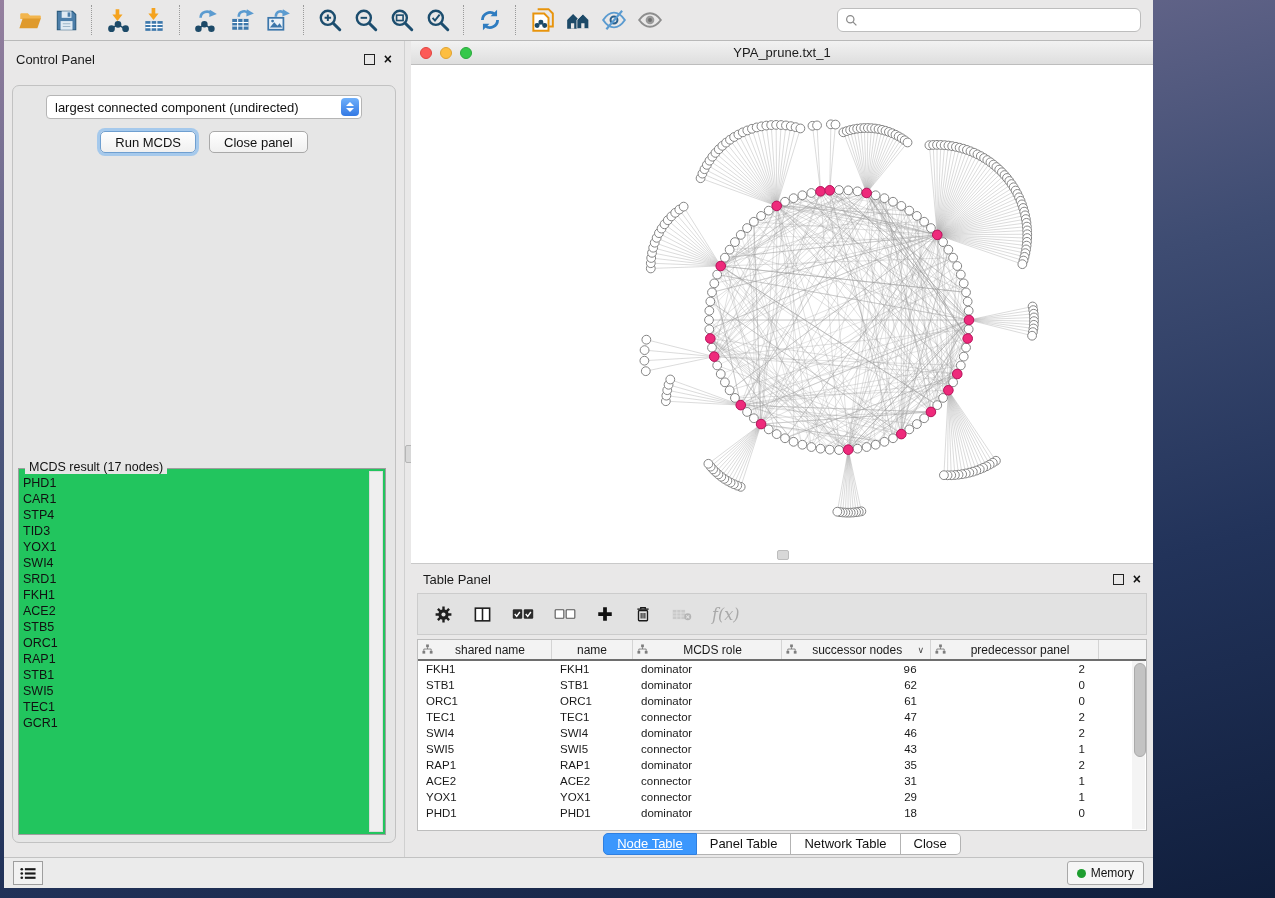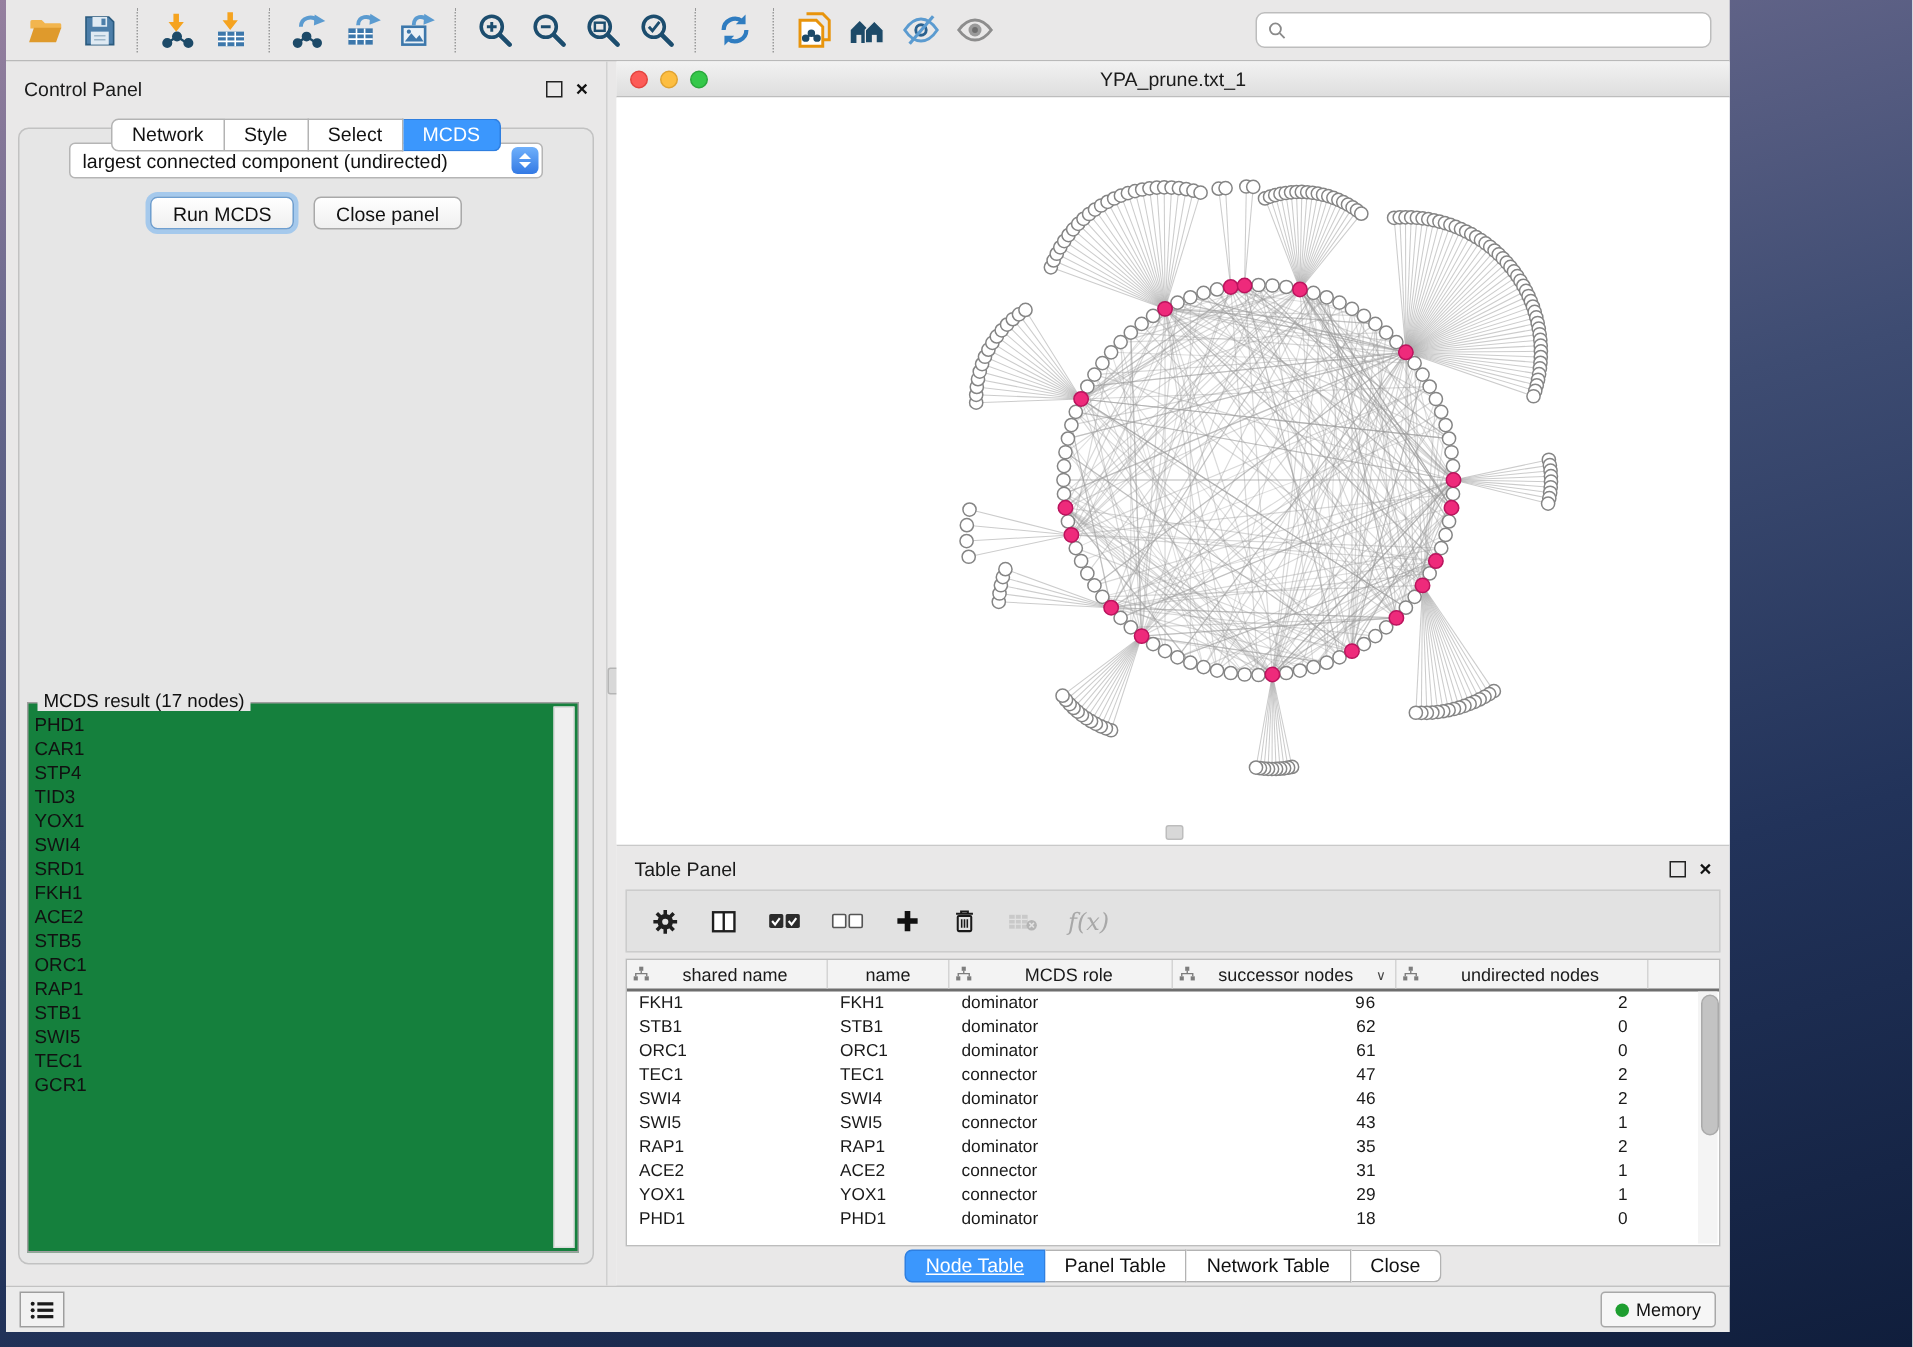--- a/index.html
+++ b/index.html
@@ -34,21 +34,21 @@
   .crit-label{margin-top:30px;text-align:center;font-size:13px;color:#111;}
   .selrow{display:flex;justify-content:center;margin-top:9px;}
   .select{width:314px;height:22px;background:#fff;border:1px solid #b5b5b5;border-radius:4px;display:flex;align-items:center;font-size:13px;color:#111;}
   .select .sel-text{flex:1;padding:0 8px;white-space:nowrap;}
   .stepper{width:18px;height:18px;margin-right:2px;border-radius:4px;background:linear-gradient(#6fb0fb,#3379e4);display:flex;flex-direction:column;align-items:center;justify-content:center;gap:2px;}
   .stepper .up{width:0;height:0;border-left:4px solid transparent;border-right:4px solid transparent;border-bottom:4px solid #fff;}
   .stepper .dn{width:0;height:0;border-left:4px solid transparent;border-right:4px solid transparent;border-top:4px solid #fff;}
   .btnrow{display:flex;justify-content:center;gap:13px;margin-top:12px;}
   .pbtn{height:22px;padding:0 14px;background:linear-gradient(#ffffff,#f0f0f0);border:1px solid #a9a9a9;border-radius:5px;font-size:13px;color:#111;font-family:"Liberation Sans",sans-serif;}
   .pbtn.focus{box-shadow:0 0 0 3px #a5c9ec;border-color:#6f9fd0;}
-  .result-box{position:absolute;left:5px;right:9px;top:382px;bottom:7px;background:#15803d;border:1px solid #9e9e9e;}
+  .result-box{position:absolute;left:5px;right:9px;top:382px;bottom:7px;background:#22c55e;border:1px solid #9e9e9e;}
   .result-title{position:absolute;top:-9px;left:6px;background:#e6e6e6;padding:0 4px;font-size:12.5px;color:#111;}
   .result-list{position:absolute;left:4px;top:6px;right:18px;bottom:4px;overflow:hidden;font-size:12.5px;line-height:16px;color:#111;}
   .result-scroll{position:absolute;top:2px;right:2px;bottom:2px;width:12px;background:#efefef;border:1px solid #dcdcdc;}
 
   
   .vsplit{width:6px;flex:0 0 6px;background:#e9e8e8;position:relative;border-left:1px solid #d0d0d0;}
   .vhandle{position:absolute;top:404px;left:0px;width:6px;height:16px;background:#d8d8d8;border:1px solid #b5b5b5;border-radius:2px;}
 
   
   .rightcol{flex:1;display:flex;flex-direction:column;min-width:0;background:#fff;}
@@ -247,26 +247,20 @@
   <div class="main">
 
     <aside class="control">
       <div class="cp-header">
         <span>Control Panel</span>
         <span class="win-icons">
           <span class="float-ic"></span>
           <span class="close-ic">×</span>
         </span>
       </div>
-      <div class="tabs">
-            <div class="tab">Network</div>
-            <div class="tab">Style</div>
-            <div class="tab">Select</div>
-            <div class="tab active">MCDS</div>
-          </div>
       <div class="tabpane">
         <div class="selrow">
           <div class="select">
             <span class="sel-text">largest connected component (undirected)</span>
             <span class="stepper">
                   <span class="up"></span>
                   <span class="dn"></span>
                 </span>
           </div>
         </div>
@@ -1160,21 +1154,21 @@
                   <span class="lbl">successor nodes</span>
                   <span class="sort">∨</span>
                 </div>
                 <div class="th" style="width: 168px; flex: 0 0 168px;">
                   <svg width="11" height="11" viewBox="0 0 12 12">
                     <rect x="4.5" y="0.5" width="3" height="3" fill="#7d7d7d"></rect>
                     <rect x="0.5" y="7.5" width="3" height="3" fill="#7d7d7d"></rect>
                     <rect x="8.5" y="7.5" width="3" height="3" fill="#7d7d7d"></rect>
                     <path d="M6 3.5v2M2 7.5V5.5h8v2" stroke="#7d7d7d" fill="none"></path>
                   </svg>
-                  <span class="lbl">undirected nodes</span>
+                  <span class="lbl">predecessor panel</span>
                 </div>
               </div>
           <div>
                 <div class="tr">
                   <div class="td" style="width: 134px; flex: 0 0 134px;">FKH1</div>
                   <div class="td" style="width: 81px; flex: 0 0 81px;">FKH1</div>
                   <div class="td" style="width: 149px; flex: 0 0 149px;">dominator</div>
                   <div class="td num" style="width: 149px; flex: 0 0 149px; font-family: Liberation Mono, monospace;">96</div>
                   <div class="td num" style="width: 168px; flex: 0 0 168px;">2</div>
                 </div>

